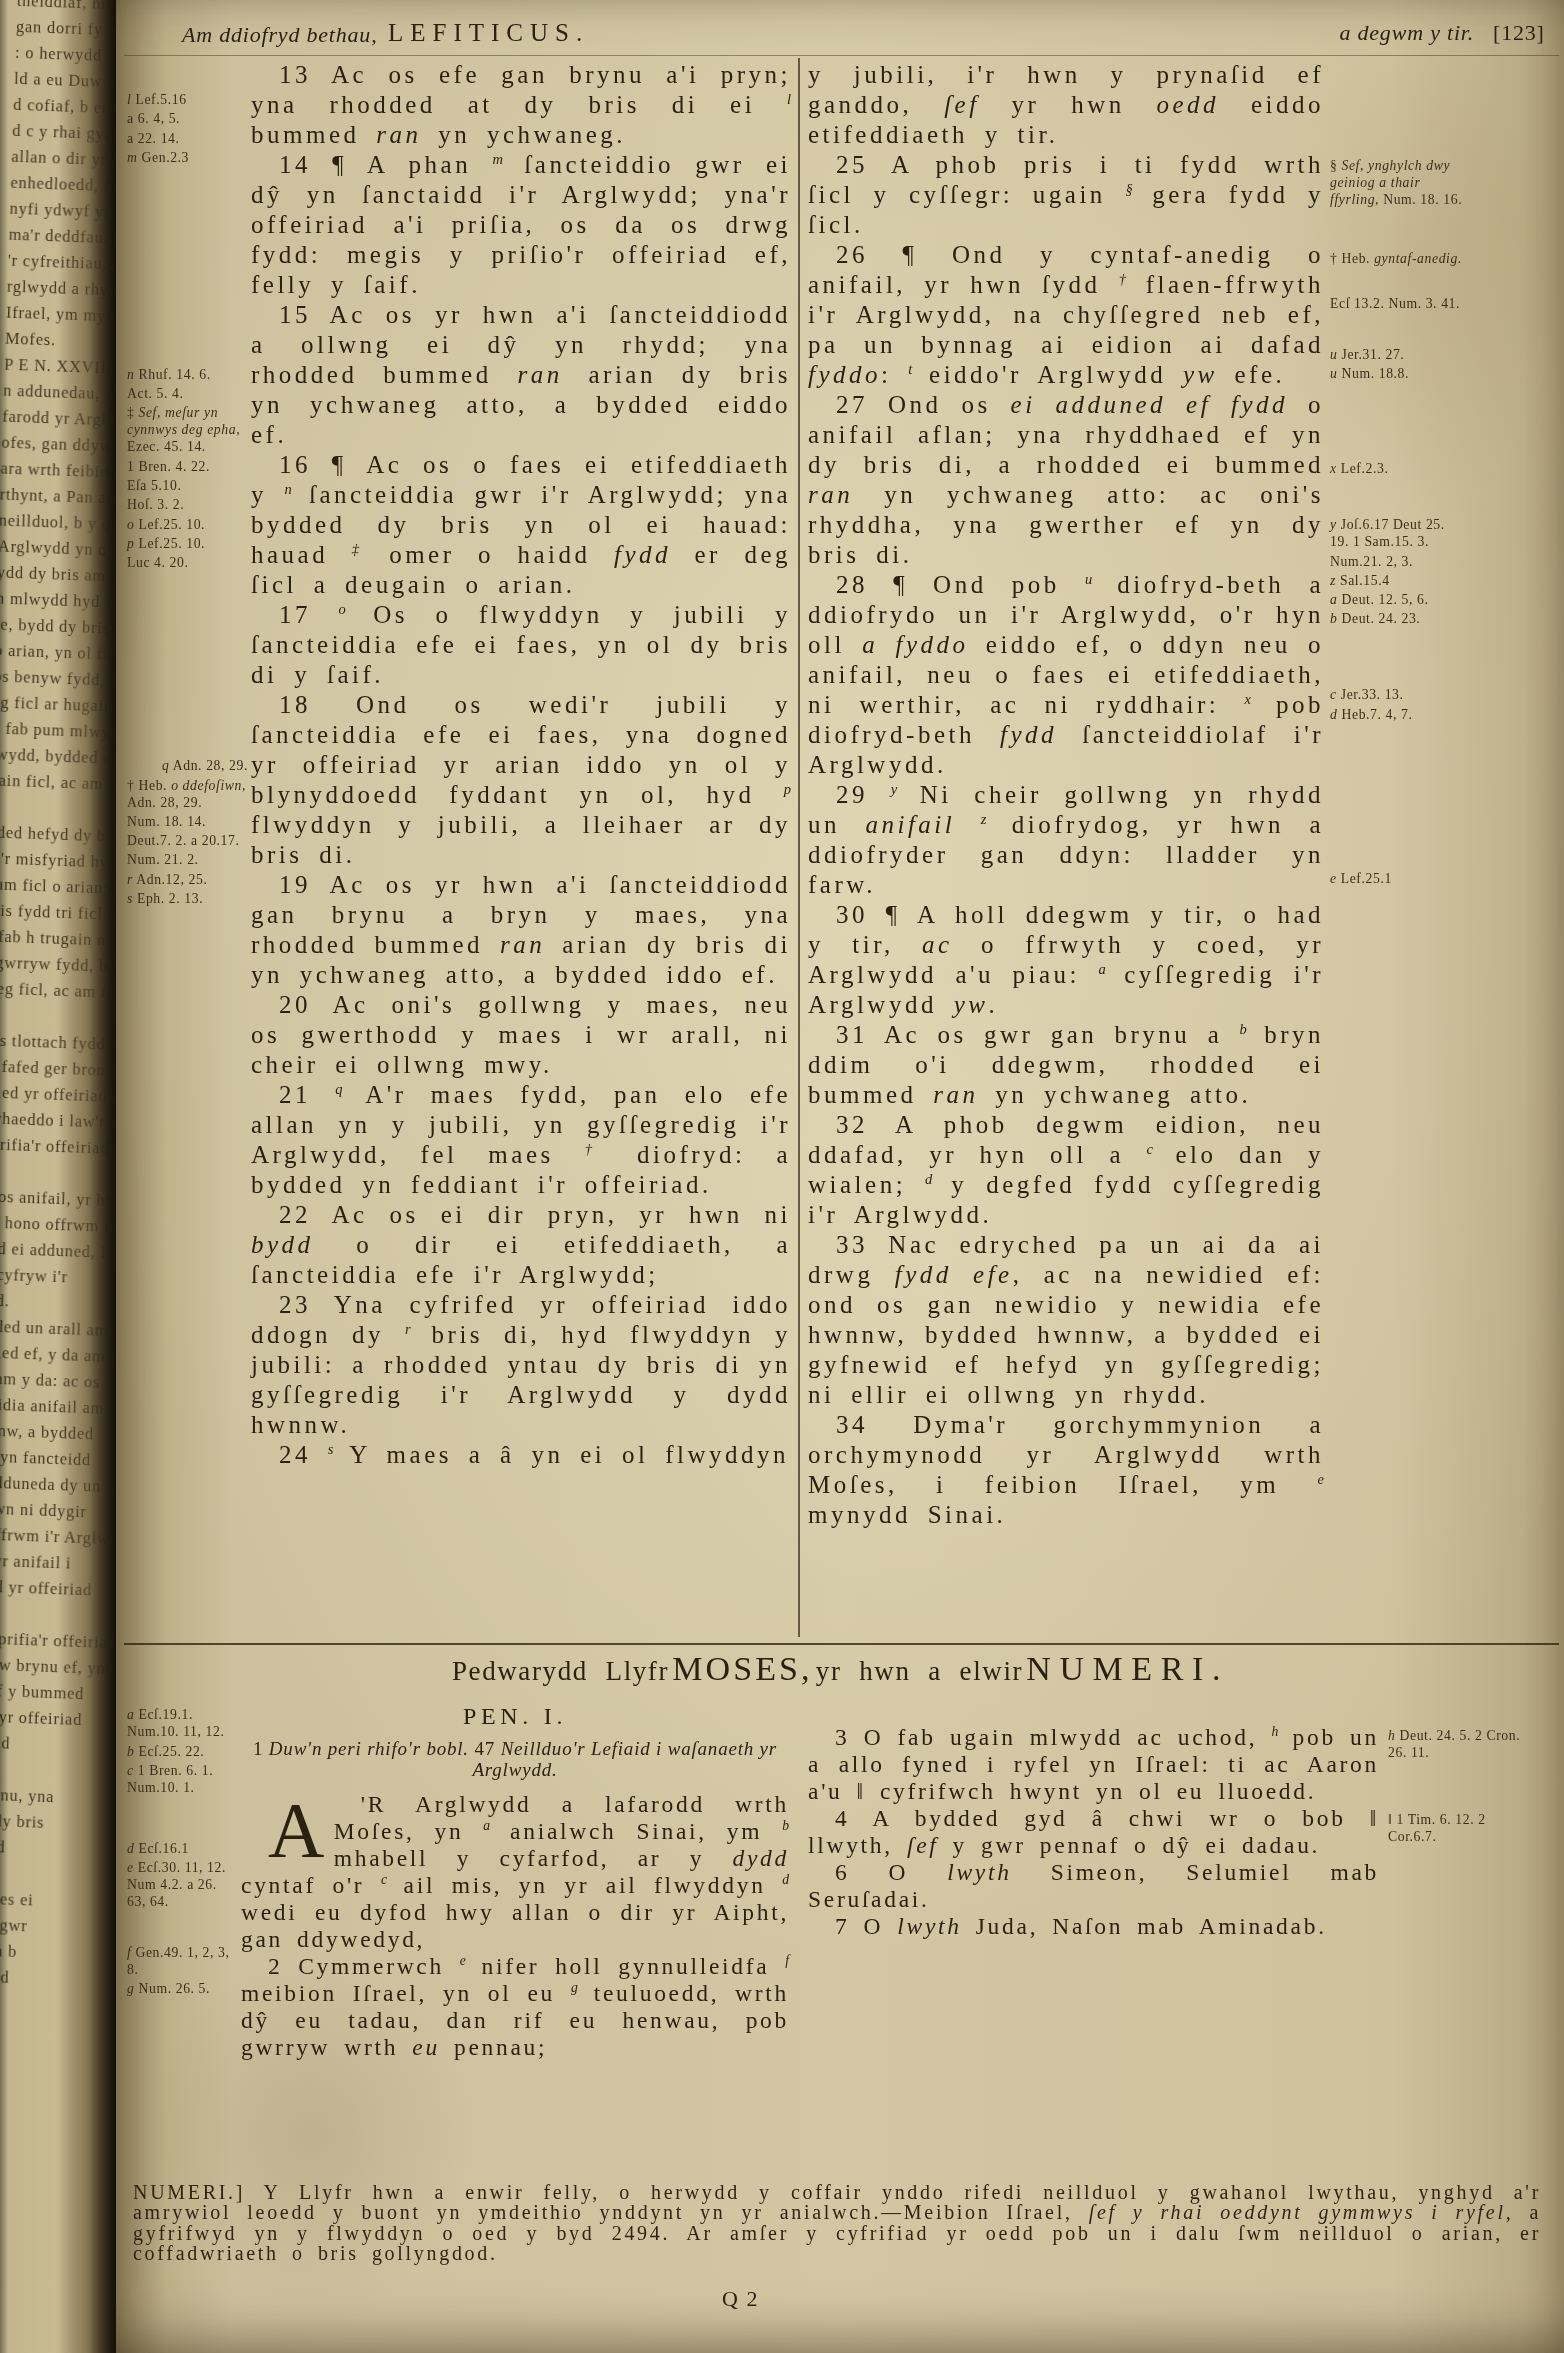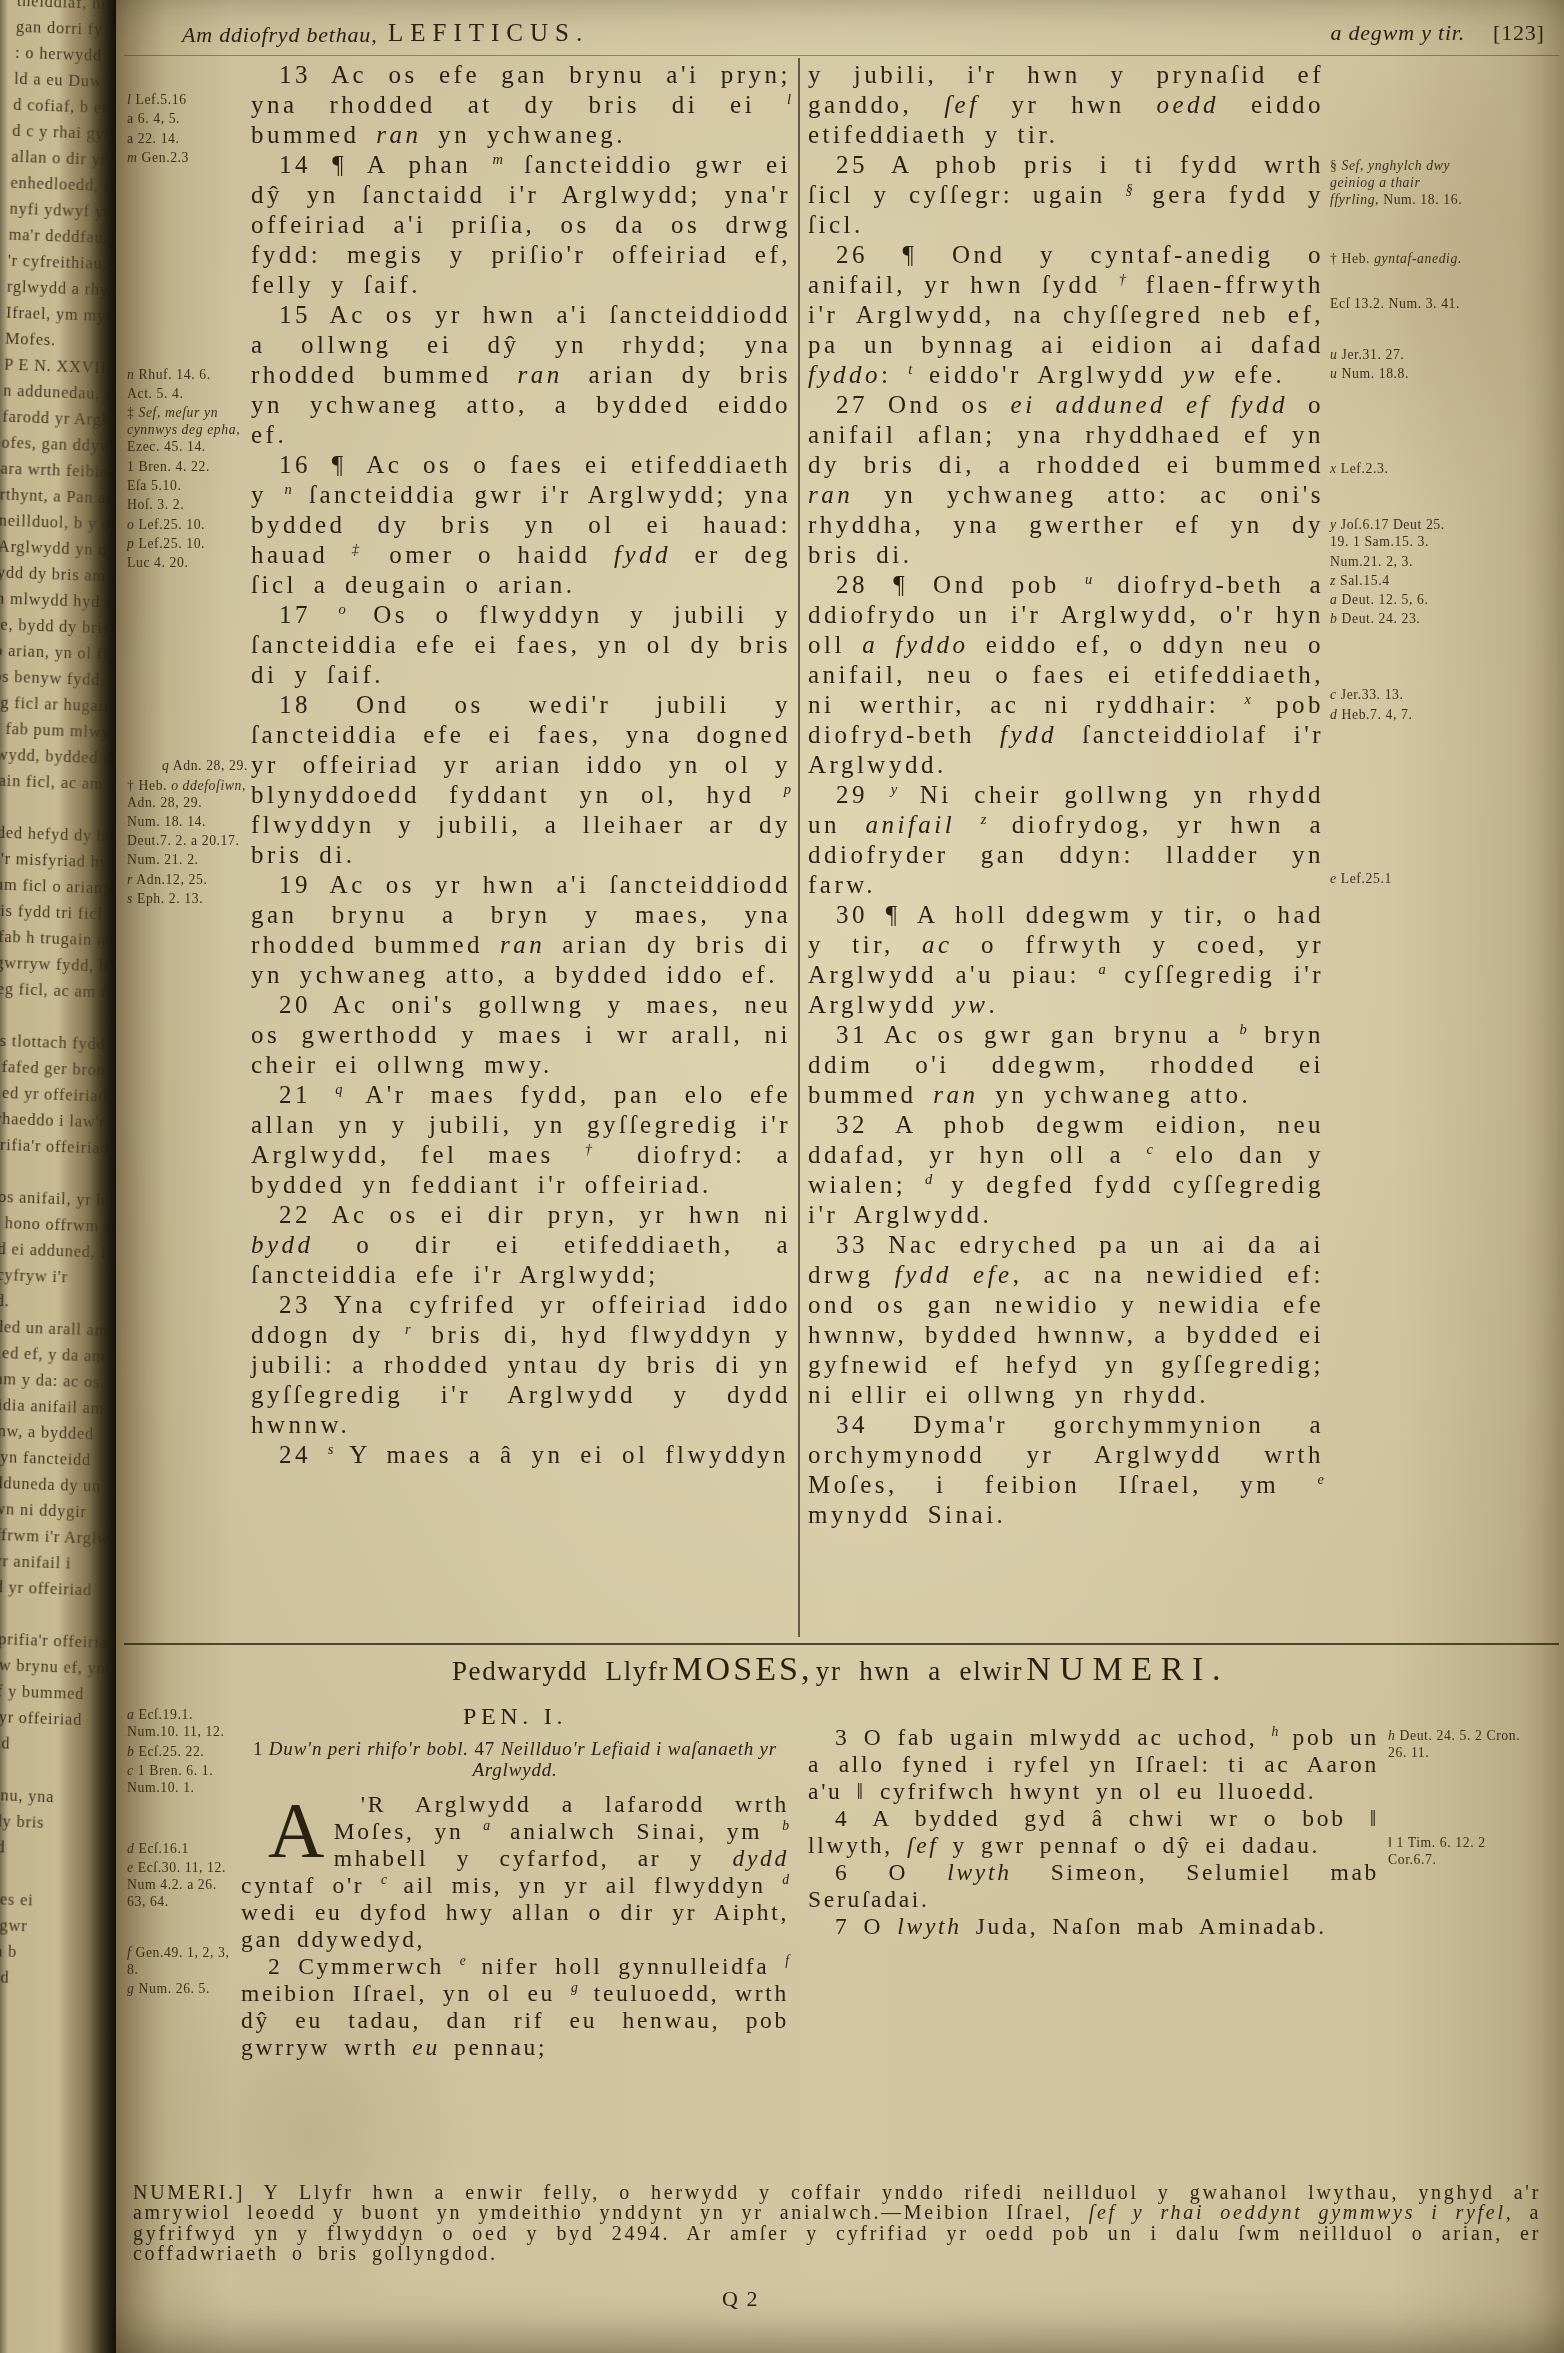--- a/index.html
+++ b/index.html
@@ -38,21 +38,21 @@
   }
   .stain{position:absolute;pointer-events:none;border-radius:50%;}
   .stain.s1{left:1158px;top:31px;width:282px;height:485px;background:radial-gradient(ellipse at center,rgba(126,100,58,0.14),rgba(0,0,0,0) 70%);}
   .stain.s2{left:31px;top:1956px;width:329px;height:360px;background:radial-gradient(ellipse at center,rgba(110,88,50,0.16),rgba(0,0,0,0) 70%);}
   .stain.s3{left:548px;top:939px;width:548px;height:704px;background:radial-gradient(ellipse at center,rgba(255,246,214,0.10),rgba(0,0,0,0) 70%);}
   
   .header{position:absolute;left:0;top:17px;width:1449px;height:36px;}
   .running{font-style:italic;font-size:22px;letter-spacing:0.8px;color:#2b2111;}
   .run-left{position:absolute;left:66px;top:4.7px;}
   .book-title{position:absolute;left:272px;top:1.6px;font-size:25px;letter-spacing:7px;}
-  .hright{position:absolute;right:20.3px;top:3.1px;display:flex;gap:28px;align-items:baseline;}
+  .hright{position:absolute;right:20.3px;top:3.1px;display:flex;gap:19px;align-items:baseline;}
   .pageno{font-size:22px;letter-spacing:0.8px;}
   .head-rule{position:absolute;left:7.8px;top:55px;width:1435px;height:0.8px;background:rgba(58,46,22,0.45);}
   
   .scripture{position:absolute;left:0;top:58px;width:1449px;height:1584px;}
   .ln{position:absolute;left:11px;top:0;width:121px;}
   .lt{position:absolute;left:135px;top:1.6px;width:540px;}
   .col-rule{position:absolute;left:682px;top:0;width:1.6px;height:1579px;background:rgba(52,42,20,0.7);}
   .rt{position:absolute;left:692px;top:1.6px;width:516px;}
   .rn{position:absolute;left:1214px;top:0;width:133px;}
   p{margin:0;}
@@ -89,21 +89,21 @@
   .nlt{position:absolute;left:125px;top:0;width:548px;}
   .nrt{position:absolute;left:692px;top:23.5px;width:571px;}
   .nrn{position:absolute;left:1272px;top:27px;width:133px;}
   .numbers .verse{font-size:23.5px;line-height:27px;letter-spacing:2.7px;word-spacing:5.5px;text-indent:27px;}
   .pen{font-size:24px;letter-spacing:4.7px;text-align:center;margin:3.1px 0 7.8px 0;}
   .summary{font-size:19px;line-height:21px;text-align:center;margin-bottom:11px;letter-spacing:0.8px;}
   .vfirst{text-indent:0;}
   .dropcap{float:left;font-size:78px;line-height:67px;margin:4.7px 9.4px 0 0;letter-spacing:0;}
   .nln .note:nth-child(4){margin-top:44px;}
   .nln .note:nth-child(6){margin-top:34px;}
-  .nrn .note:nth-child(2){margin-top:73px;}
+  .nrn .note:nth-child(2){margin-top:50px;}
   
   .footnote{
     position:absolute;left:17px;top:2182px;width:1408px;
     font-size:20px;line-height:20.3px;text-align:justify;
     letter-spacing:2.7px;word-spacing:5.5px;color:#2f2413;
   }
   .sig{position:absolute;left:606px;top:2286px;font-size:22px;letter-spacing:1.6px;}
   i{font-style:italic;}
 </style>
 </head>

